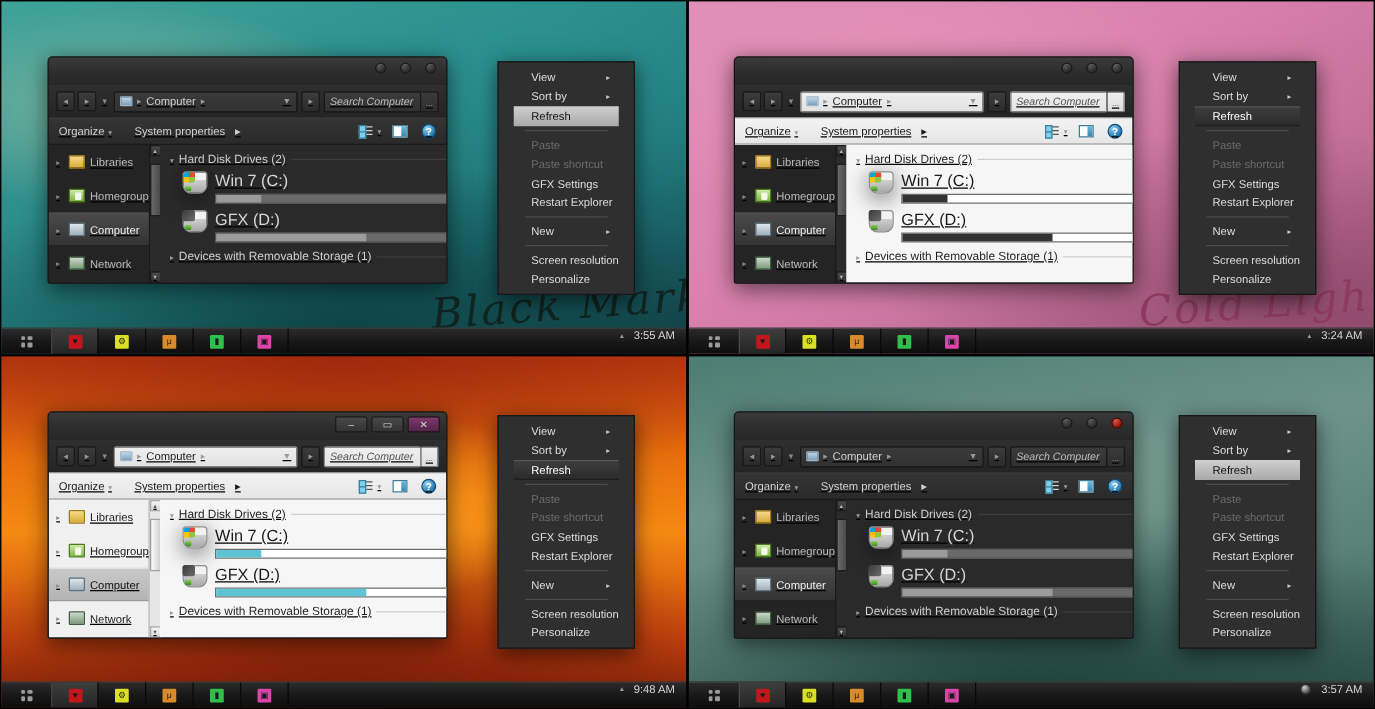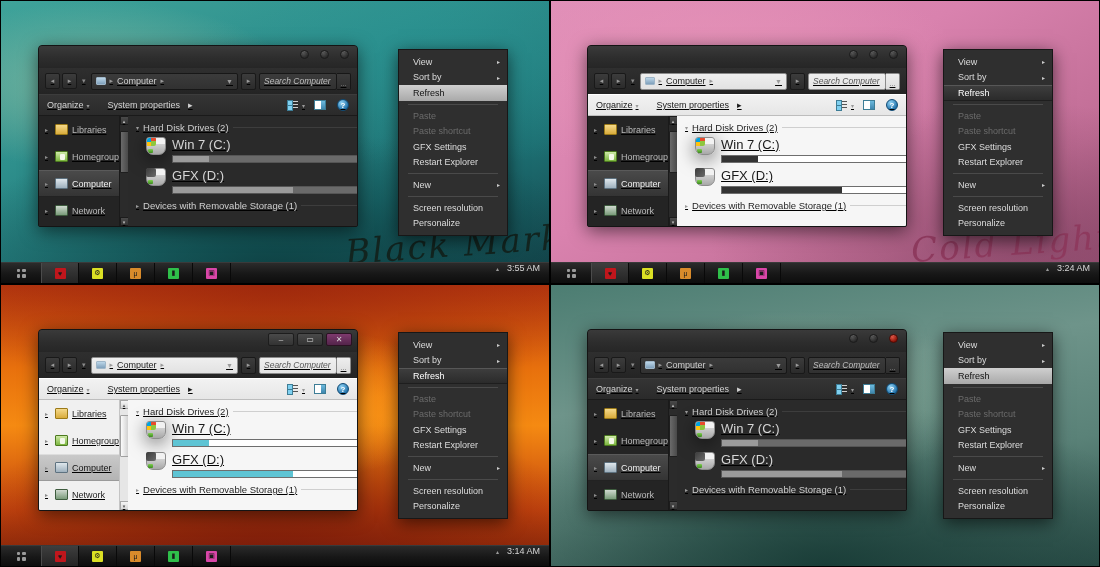--- a/index.html
+++ b/index.html
@@ -170,21 +170,21 @@
   .dico.gfx:before { background:linear-gradient(135deg,#3b3b3b,#6b6b6b); }
   .dico:after { content:""; position:absolute; left:1px; bottom:1px; width:5px; height:4px;
                 background:linear-gradient(180deg,#7fd04f,#3d8a1f); border-radius:1px; }
   .dname { font-size:13px; color:#d6d6d6; margin-bottom:3px; }
   .content-light .dname { color:#1a1a1a; }
   .bar { width:192px; height:8px; border:1px solid #6e6e6e; background:#dcdcdc; position:relative; }
   .content-dark .bar { border-color:#555; background:#6a6a6a; }
   .barfill { position:absolute; left:0; top:0; bottom:0; }
 
   
-  .ctxmenu { position:absolute; width:110px; padding:4px 0;
+  .ctxmenu { position:absolute; width:110px; padding:4px 12px;
              background:#2f2f2f; border:1px solid #171717;
              box-shadow:0 4px 16px rgba(0,0,0,.6); font-size:9px; color:#dcdcdc; }
   .mi { height:15.6px; display:flex; align-items:center; padding:0 8px 0 14px; position:relative;
         white-space:nowrap; }
   .mi .sub { position:absolute; right:7px; font-size:6px; color:#c9c9c9; }
   .mi.dis { color:#6b6b6b; }
   .mi.hl { background:linear-gradient(180deg,#cfcfcf,#a9a9a9); color:#111; }
   .mi.hl-dark { background:linear-gradient(180deg,#3d3d3d,#2b2b2b); color:#fff;
                 border-top:1px solid #575757; border-bottom:1px solid #1e1e1e; }
   .msep { height:1px; background:#4a4a4a; margin:3px 9px; }
@@ -723,21 +723,21 @@
       <span class="tico" style="background:#d98b2b">μ</span>
     </div>
     <div class="tbtn">
       <span class="tico" style="background:#2fbf4a">▮</span>
     </div>
     <div class="tbtn">
       <span class="tico" style="background:#d946a8">▣</span>
     </div>
     <div class="tray">
       <span class="traycaret">▴</span>
-      <span class="clock">3:14 AM</span>
+      <span class="clock">9:48 AM</span>
     </div>
   </div>
   </div>
     <div class="quad">
     <div class="wall wall-green"></div>
 
     <div class="win win-dark" style="left:36px;top:44px;width:320px">
       <div class="titlebar">
           <div class="wbtns">
     <div class="wb-circ"></div>
@@ -870,14 +870,44 @@
           <span class="sub">▸</span>
         </div>
         <div class="msep"></div>
         <div class="mi">
       <span>Screen resolution</span>
         </div>
         <div class="mi">
       <span>Personalize</span>
         </div>
       </div>
+    <div class="taskbar">
+    <div class="startbtn">
+      <span class="startdots">
+            <i></i>
+            <i></i>
+            <i></i>
+            <i></i>
+          </span>
+    </div>
+
+    <div class="tbtn active">
+      <span class="tico" style="background:#c0161c">♥</span>
+    </div>
+    <div class="tbtn">
+      <span class="tico" style="background:#dbe024">⚙</span>
+    </div>
+    <div class="tbtn">
+      <span class="tico" style="background:#d98b2b">μ</span>
+    </div>
+    <div class="tbtn">
+      <span class="tico" style="background:#2fbf4a">▮</span>
+    </div>
+    <div class="tbtn">
+      <span class="tico" style="background:#d946a8">▣</span>
+    </div>
+    <div class="tray">
+      <span class="traydisc"></span>
+      <span class="clock">3:57 AM</span>
+    </div>
+  </div>
   </div>
   </div>
 
 </body></html>

